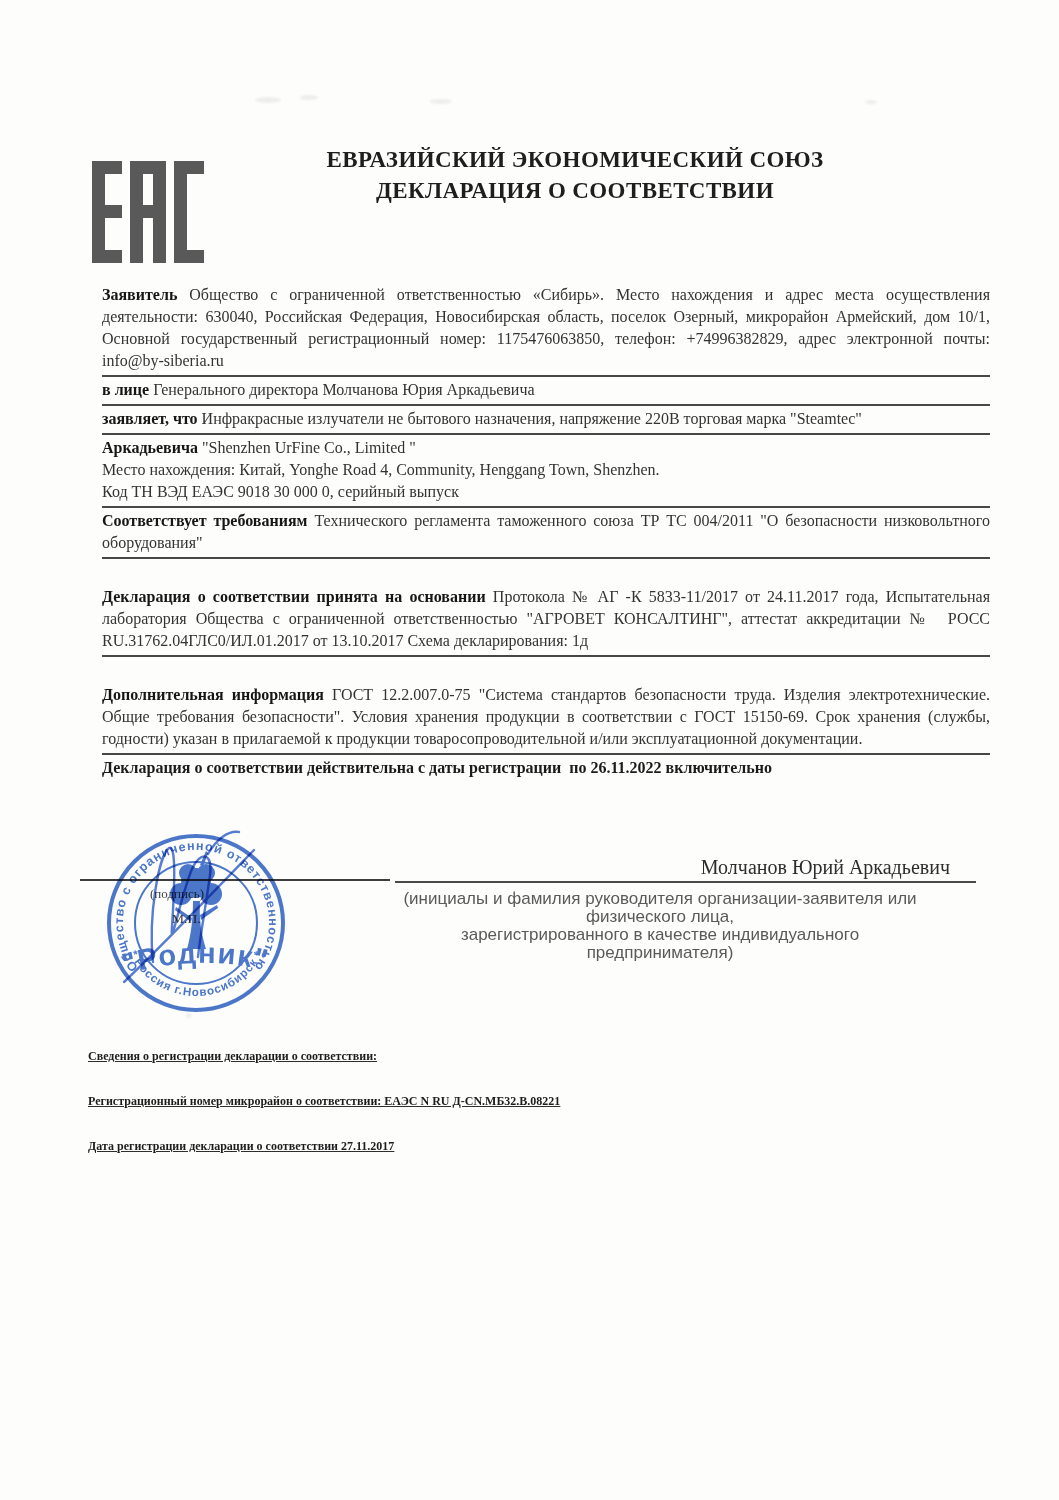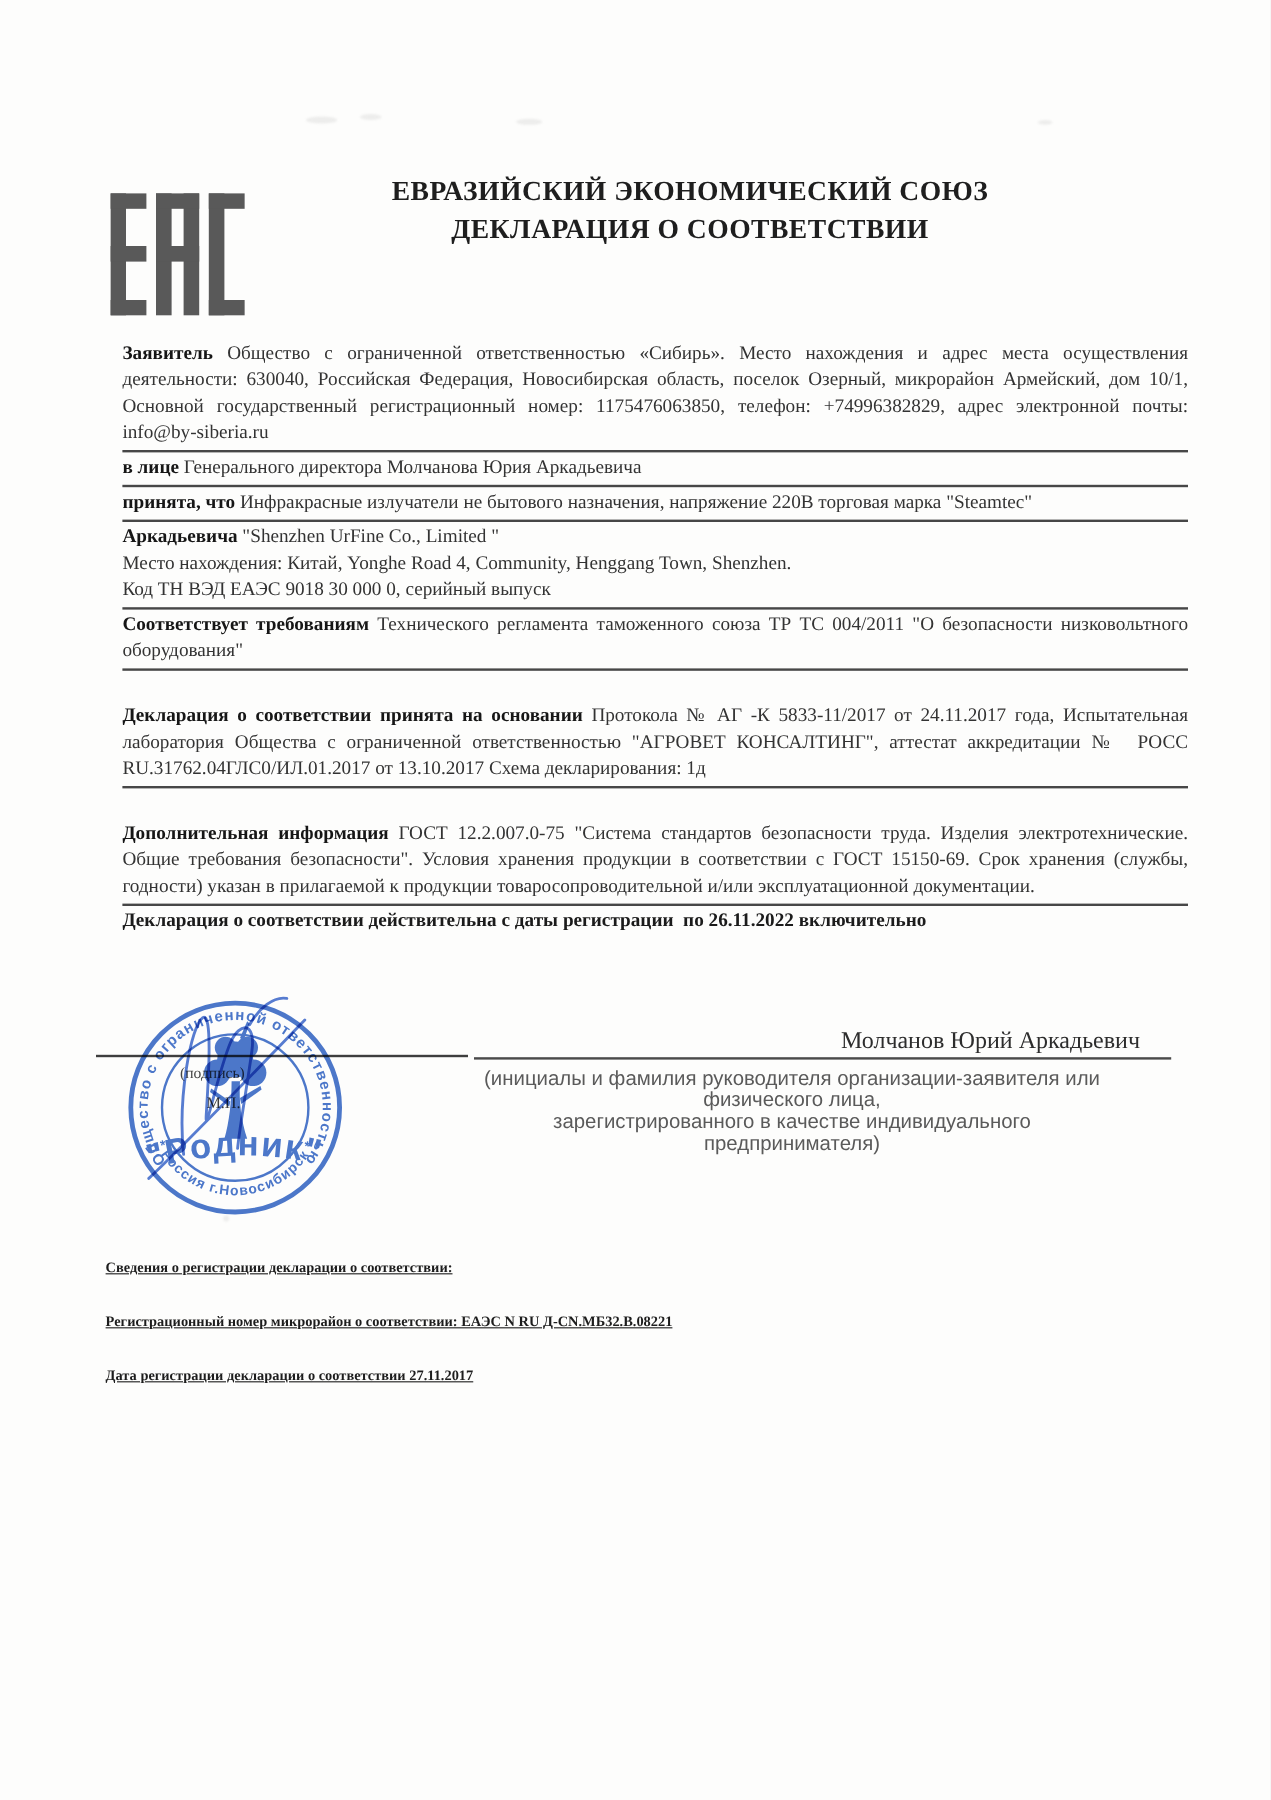--- a/index.html
+++ b/index.html
@@ -93,21 +93,21 @@
     <div>ЕВРАЗИЙСКИЙ ЭКОНОМИЧЕСКИЙ СОЮЗ</div>
     <div>ДЕКЛАРАЦИЯ О СООТВЕТСТВИИ</div>
   </div>
 
   <div class="content">
 
     <div class="sec"><b class="lead">Заявитель</b><span> Общество с ограниченной ответственностью «Сибирь». Место нахождения и адрес места осуществления деятельности: 630040, Российская Федерация, Новосибирская область, поселок Озерный, микрорайон Армейский, дом 10/1, Основной государственный регистрационный номер: 1175476063850, телефон: +74996382829, адрес электронной почты: info@by-siberia.ru</span></div>
 
     <div class="sec"><b class="lead">в лице</b><span> Генерального директора Молчанова Юрия Аркадьевича</span></div>
 
-    <div class="sec"><b class="lead">принята, что</b><span> Инфракрасные излучатели не бытового назначения, напряжение 220В торговая марка "Steamtec"</span></div>
+    <div class="sec"><b class="lead">заявляет, что</b><span> Инфракрасные излучатели не бытового назначения, напряжение 220В торговая марка "Steamtec"</span></div>
 
     <div class="sec">
       <div class="mfg-line"><b class="lead">Аркадьевича</b><span> "Shenzhen UrFine Co., Limited "</span></div>
       <div class="mfg-line">Место нахождения: Китай, Yonghe Road 4, Community, Henggang Town, Shenzhen.</div>
       <div class="mfg-line">Код ТН ВЭД ЕАЭС 9018 30 000 0, серийный выпуск</div>
     </div>
 
     <div class="sec"><b class="lead">Соответствует требованиям</b><span> Технического регламента таможенного союза ТР ТС 004/2011 "О безопасности низковольтного оборудования"</span></div>
 
     <div class="gap"></div>

